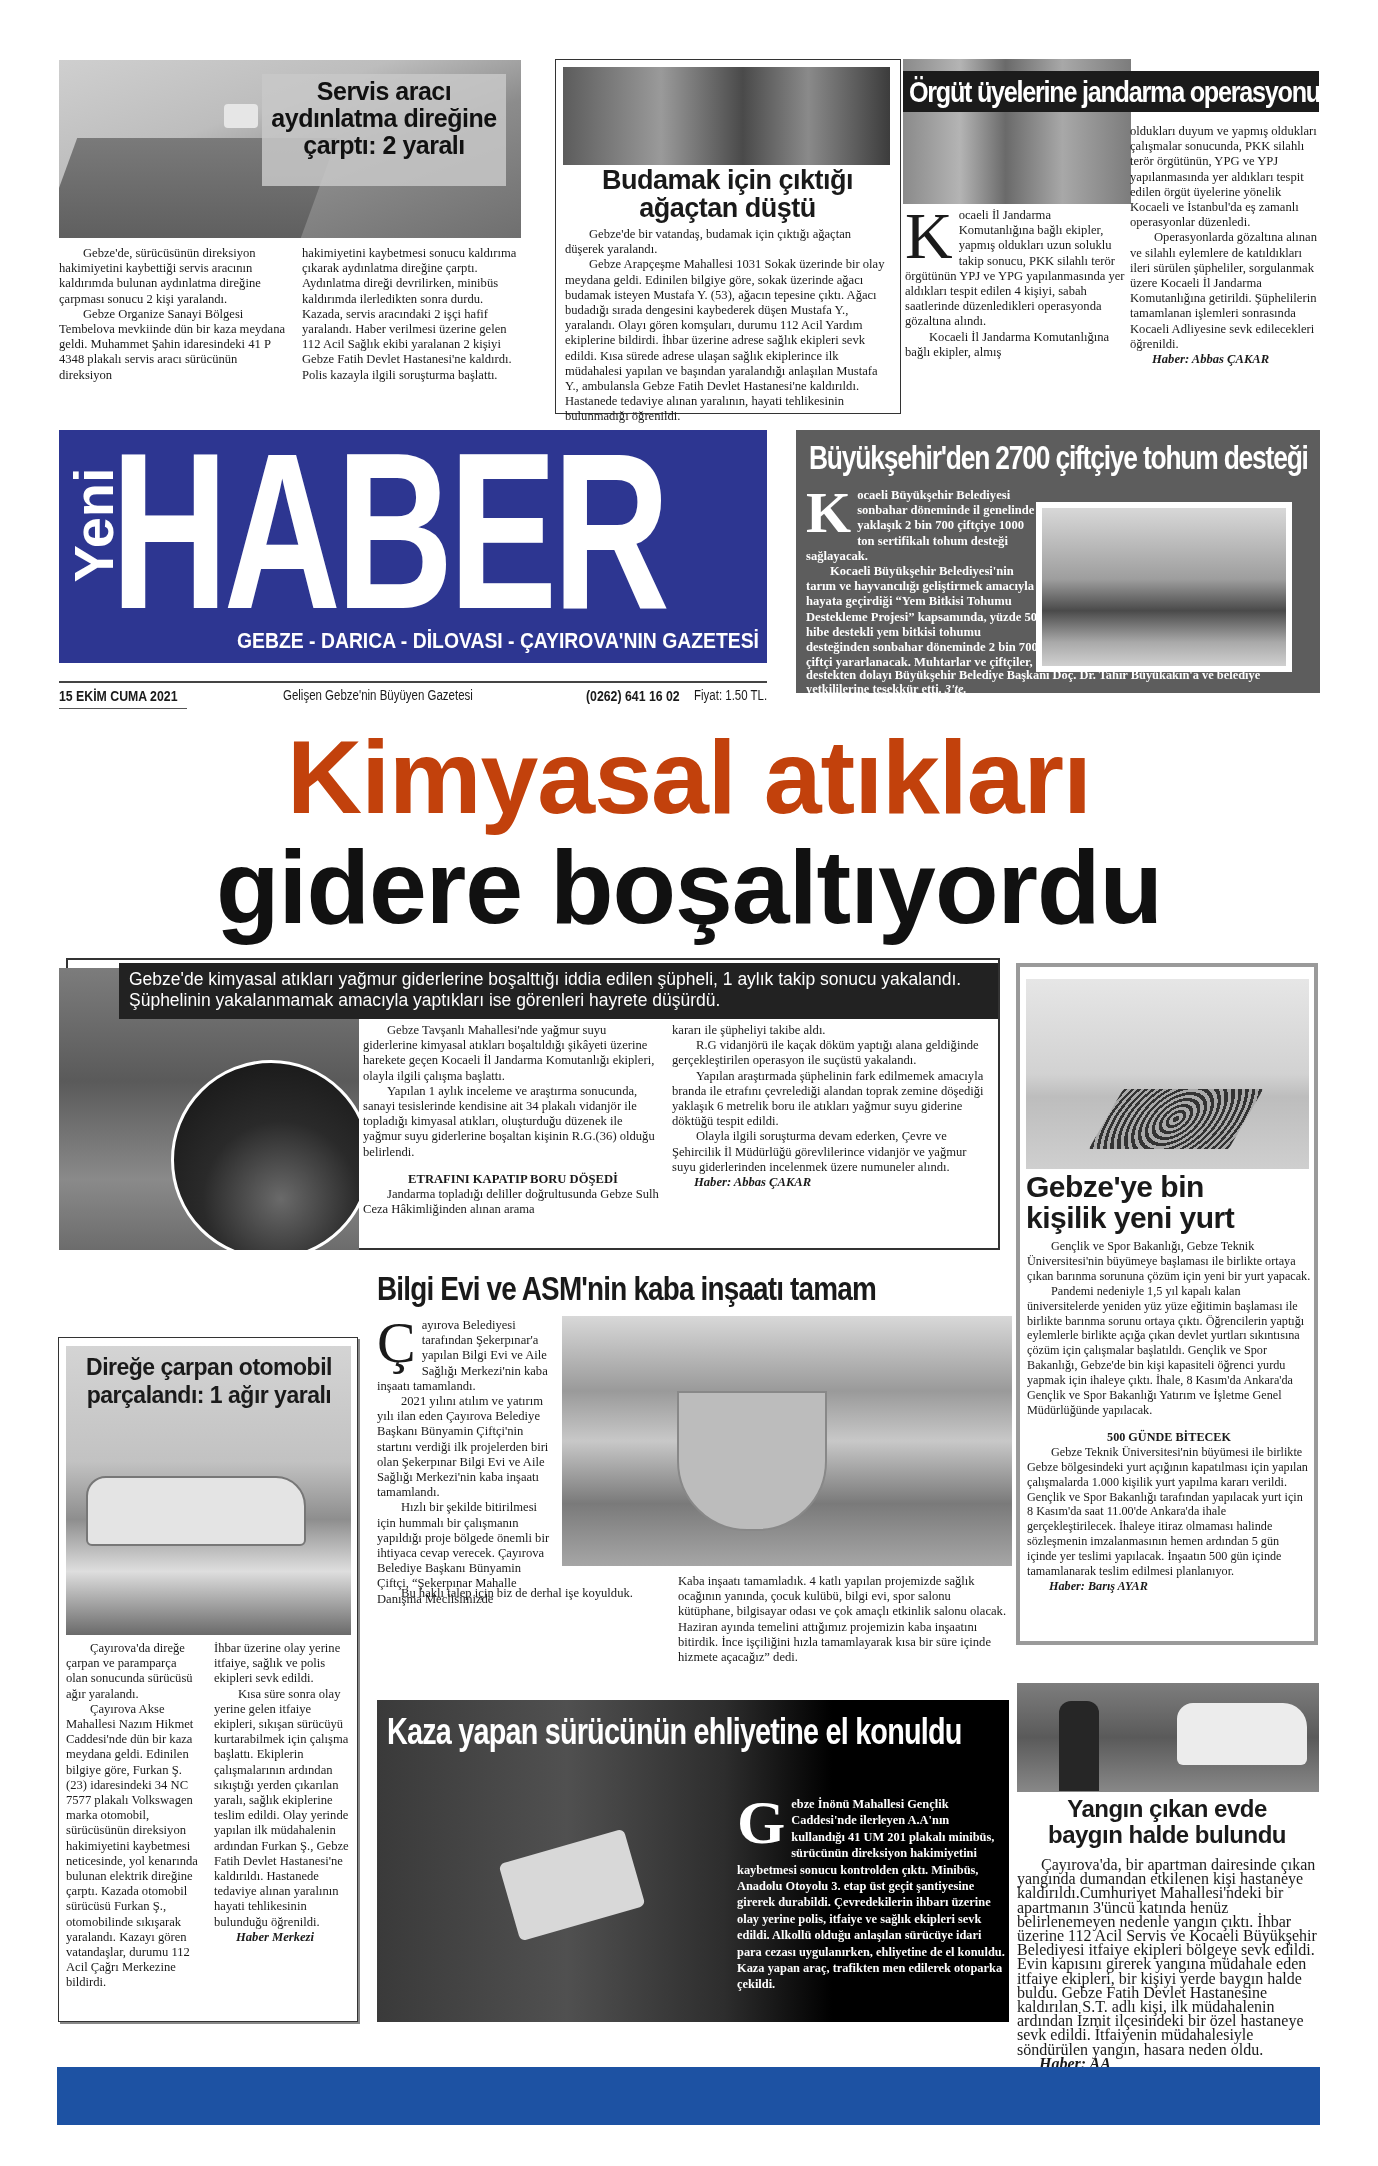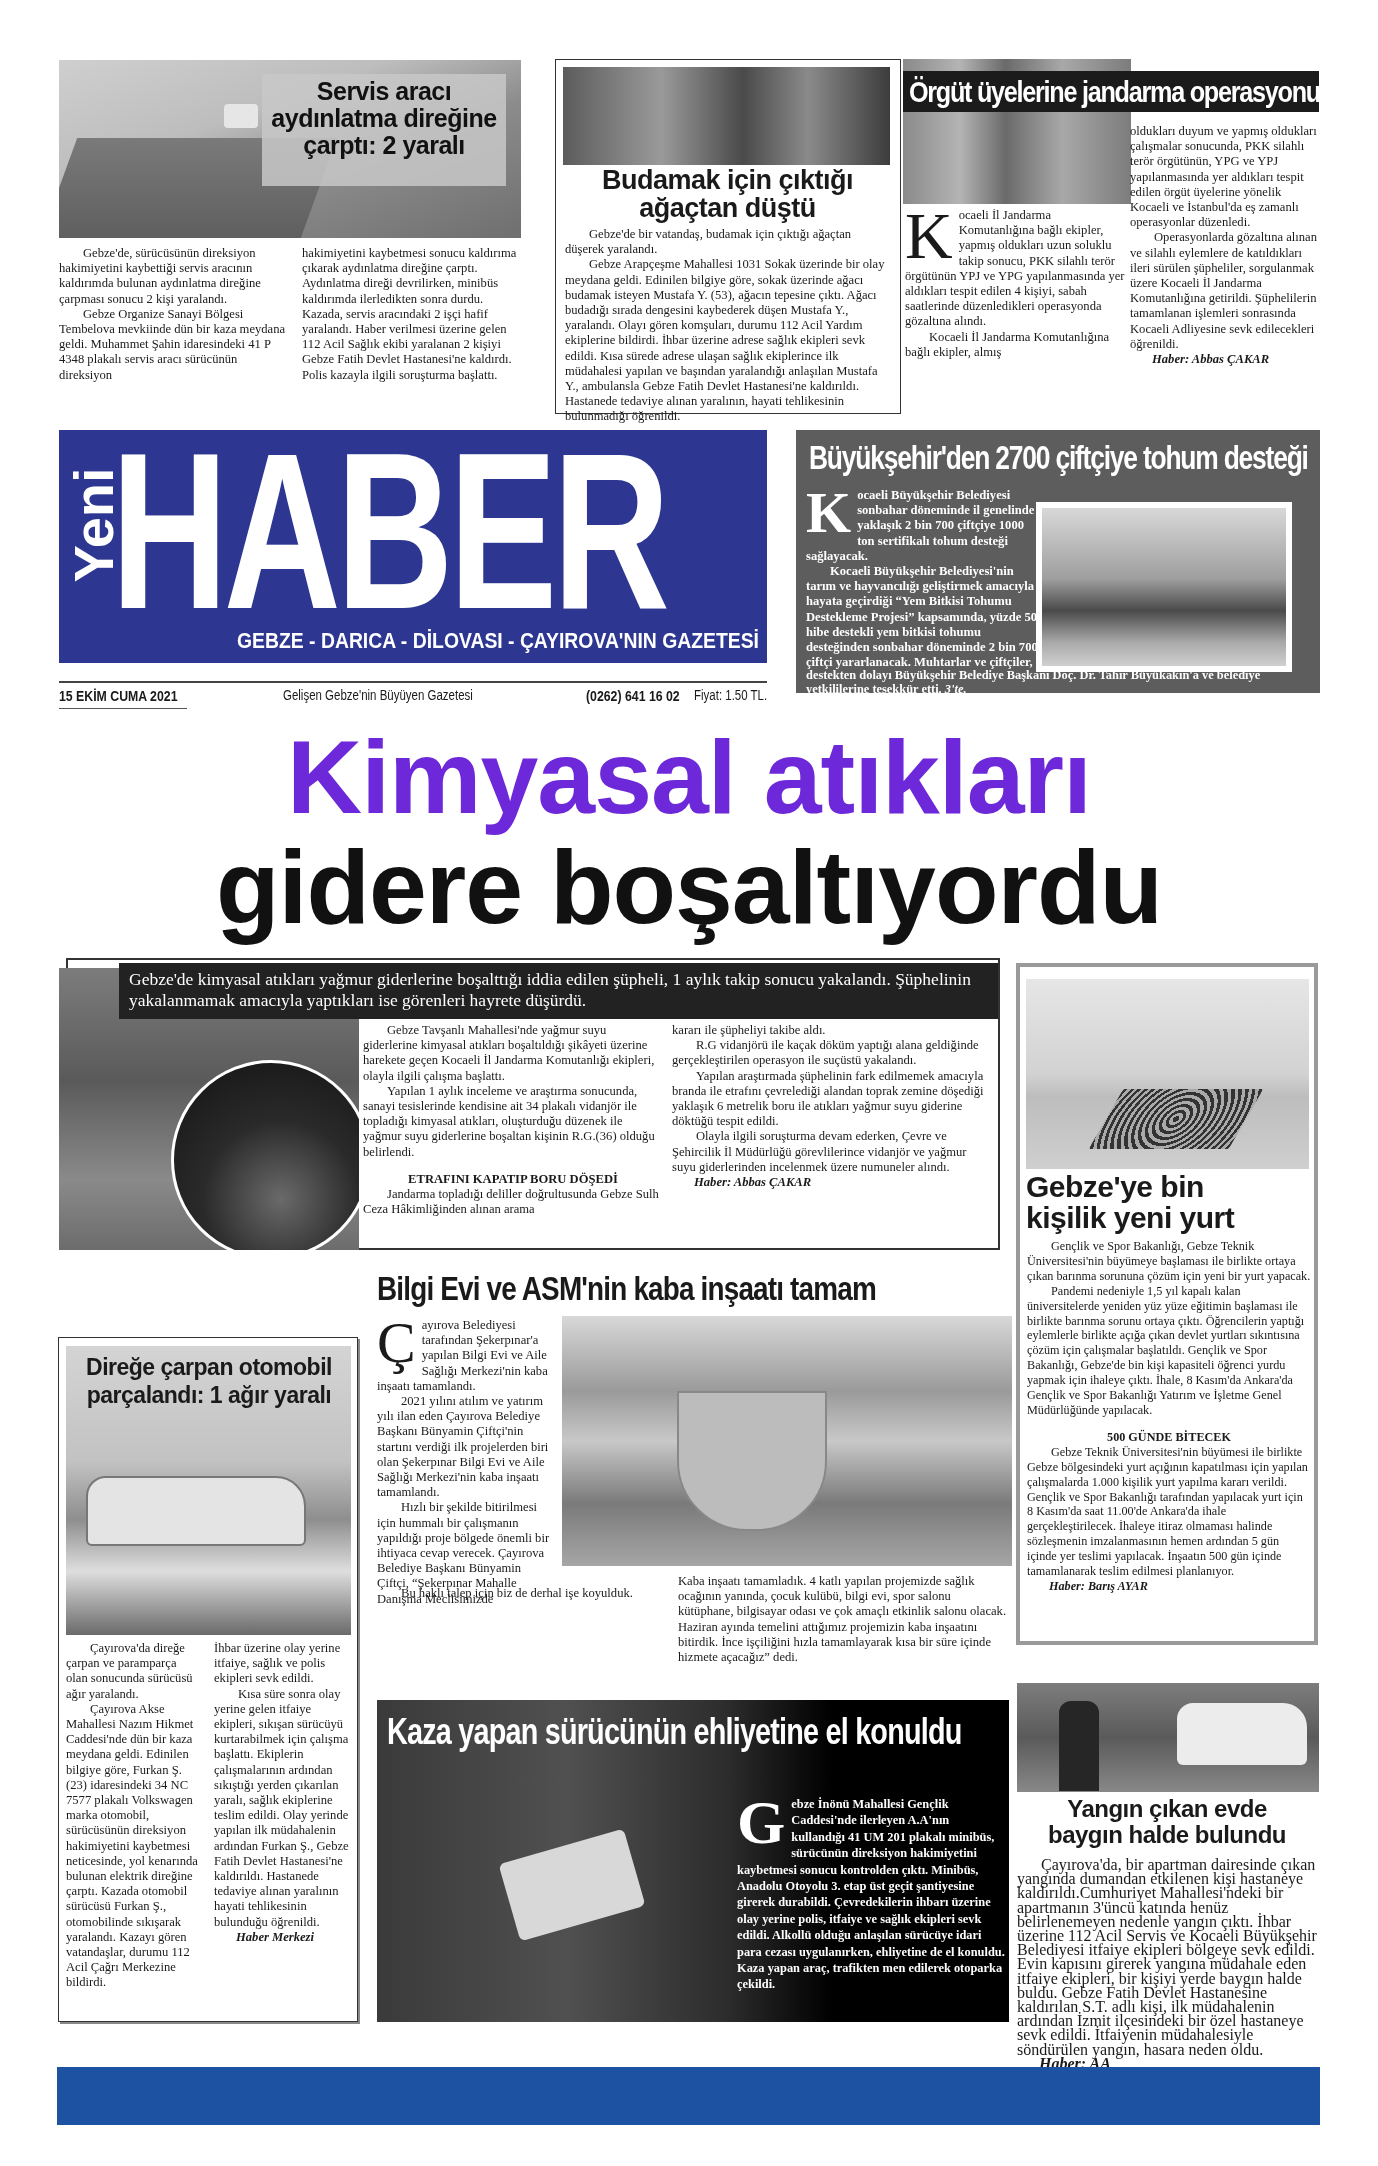--- a/index.html
+++ b/index.html
@@ -1,19 +1,19 @@
 <!DOCTYPE html>
 <html><head>
 <meta charset="utf-8">
 <style>
   * { box-sizing: border-box; margin: 0; padding: 0; }
   html, body { width: 1378px; height: 2166px; background: #ffffff; overflow: hidden; }
   body { position: relative; font-family: "Liberation Serif", "DejaVu Serif", serif; color: #1a1a1a; }
   .abs { position: absolute; }
-  .serif { font-family: Liberation Serif, serif; }
+  .serif { font-family: Liberation Sans, sans-serif; }
   .sans { font-family: "Liberation Sans", sans-serif; }
   .body-text { font-size: 12.6px; line-height: 15.2px; text-align: left; }
   .body-text p { text-indent: 24px; }
   .byline { font-weight: bold; font-style: italic; padding-left: 22px; text-indent: 0 !important; }
   .subhead { font-weight: bold; text-align: center; margin-top: 12px; text-indent: 0 !important; }
   .photo { position: absolute; overflow: hidden; }
   .dropcap { float: left; font-size: 66px; line-height: 52px; margin: 2px 6px 0 0; font-family: "Liberation Serif", serif; }
   .hl-heavy { font-family: "Liberation Sans", sans-serif; font-weight: bold; letter-spacing: -0.5px; }
   .hl-cond { font-family: "Liberation Sans", sans-serif; font-weight: bold; transform-origin: left top; }
 </style>
@@ -82,21 +82,21 @@
     <p>Kocaeli Büyükşehir Belediyesi'nin tarım ve hayvancılığı geliştirmek amacıyla hayata geçirdiği “Yem Bitkisi Tohumu Destekleme Projesi” kapsamında, yüzde 50 hibe destekli yem bitkisi tohumu desteğinden sonbahar döneminde 2 bin 700 çiftçi yararlanacak. Muhtarlar ve çiftçiler,</p>
   </div>
   <div class="photo" style="left:240px;top:72px;width:256px;height:170px;border:6px solid #fff;background:linear-gradient(180deg,#d8d8d8 0%,#9e9e9e 45%,#4a4a4a 65%,#a9a9a9 85%,#d0d0d0 100%);"></div>
 
 </div>
 <div class="abs body-text" style="left:806px;top:668px;width:510px;font-weight:bold;color:#fff;font-size:12.4px;line-height:14px;">
   <span>destekten dolayı Büyükşehir Belediye Başkanı Doç. Dr. Tahir Büyükakın'a ve belediye yetkililerine teşekkür etti.</span>
   <i>3'te.</i>
 </div>
 
-<div class="abs hl-heavy" style="left:0;top:722px;width:1378px;text-align:center;font-size:104px;line-height:110px;letter-spacing:-1px;color:#6d28d9;">Kimyasal atıkları</div>
+<div class="abs hl-heavy" style="left:0;top:722px;width:1378px;text-align:center;font-size:104px;line-height:110px;letter-spacing:-1px;color:#c2410c;">Kimyasal atıkları</div>
 <div class="abs hl-heavy" style="left:0;top:832px;width:1378px;text-align:center;font-size:104px;line-height:110px;letter-spacing:-1px;color:#111;">gidere boşaltıyordu</div>
 
 <div class="abs" style="left:66px;top:958px;width:934px;height:292px;border-top:2px solid #333;border-left:2px solid #333;border-right:2px solid #333;border-bottom:2px solid #333;"></div>
 <div class="photo" style="left:59px;top:968px;width:300px;height:282px;background:linear-gradient(180deg,#7c7c7c 0%,#5a5a5a 40%,#8a8a8a 75%,#6c6c6c 100%);">
   <div style="position:absolute;left:112px;top:92px;width:200px;height:200px;border-radius:50%;border:3px solid #fff;background:radial-gradient(circle at 55% 70%,#6a6a6a 0%,#2a2a2a 45%,#121212 100%);"></div>
 </div>
 <div class="abs serif" style="left:119px;top:963px;width:879px;height:56px;background:#222;color:#fff;font-size:17.5px;line-height:21px;padding:6px 10px;">Gebze'de kimyasal atıkları yağmur giderlerine boşalttığı iddia edilen şüpheli, 1 aylık takip sonucu yakalandı. Şüphelinin yakalanmamak amacıyla yaptıkları ise görenleri hayrete düşürdü.</div>
 <div class="abs body-text" style="left:363px;top:1023px;width:300px;">
   <p>Gebze Tavşanlı Mahallesi'nde yağmur suyu giderlerine kimyasal atıkları boşaltıldığı şikâyeti üzerine harekete geçen Kocaeli İl Jandarma Komutanlığı ekipleri, olayla ilgili çalışma başlattı.</p>
   <p>Yapılan 1 aylık inceleme ve araştırma sonucunda, sanayi tesislerinde kendisine ait 34 plakalı vidanjör ile topladığı kimyasal atıkları, oluşturduğu düzenek ile yağmur suyu giderlerine boşaltan kişinin R.G.(36) olduğu belirlendi.</p>

